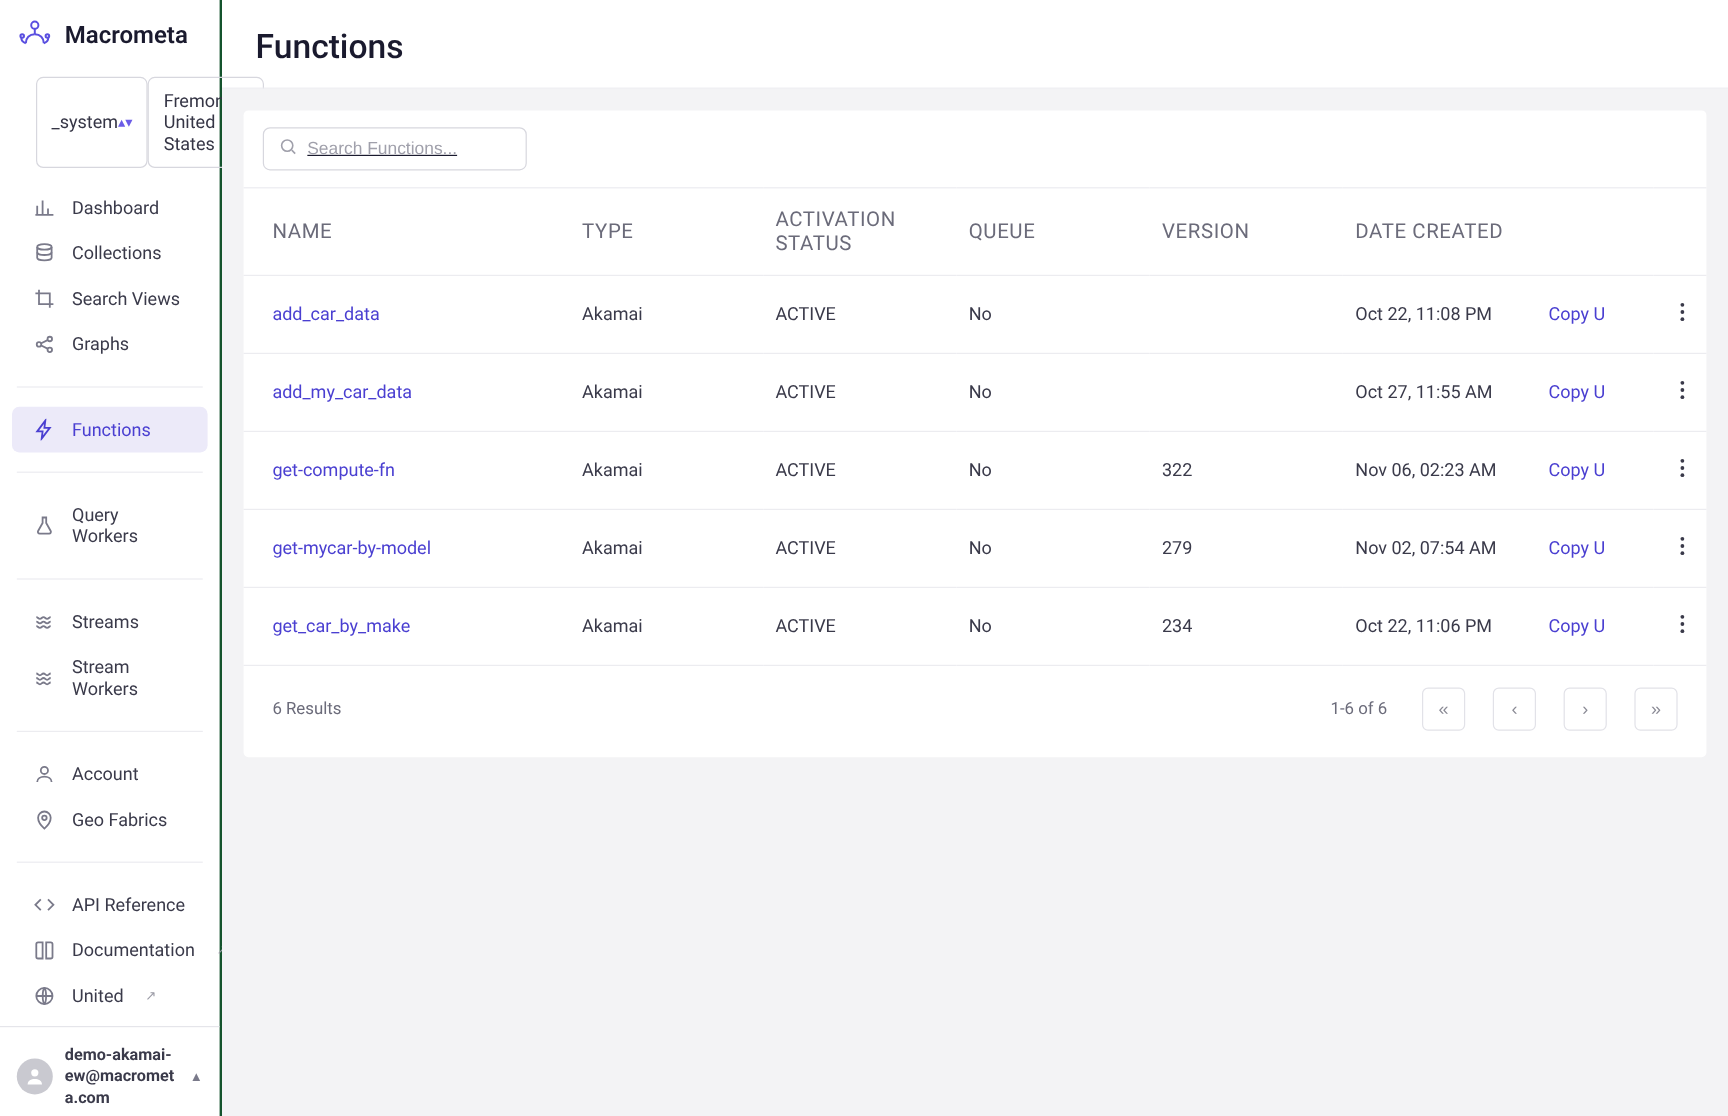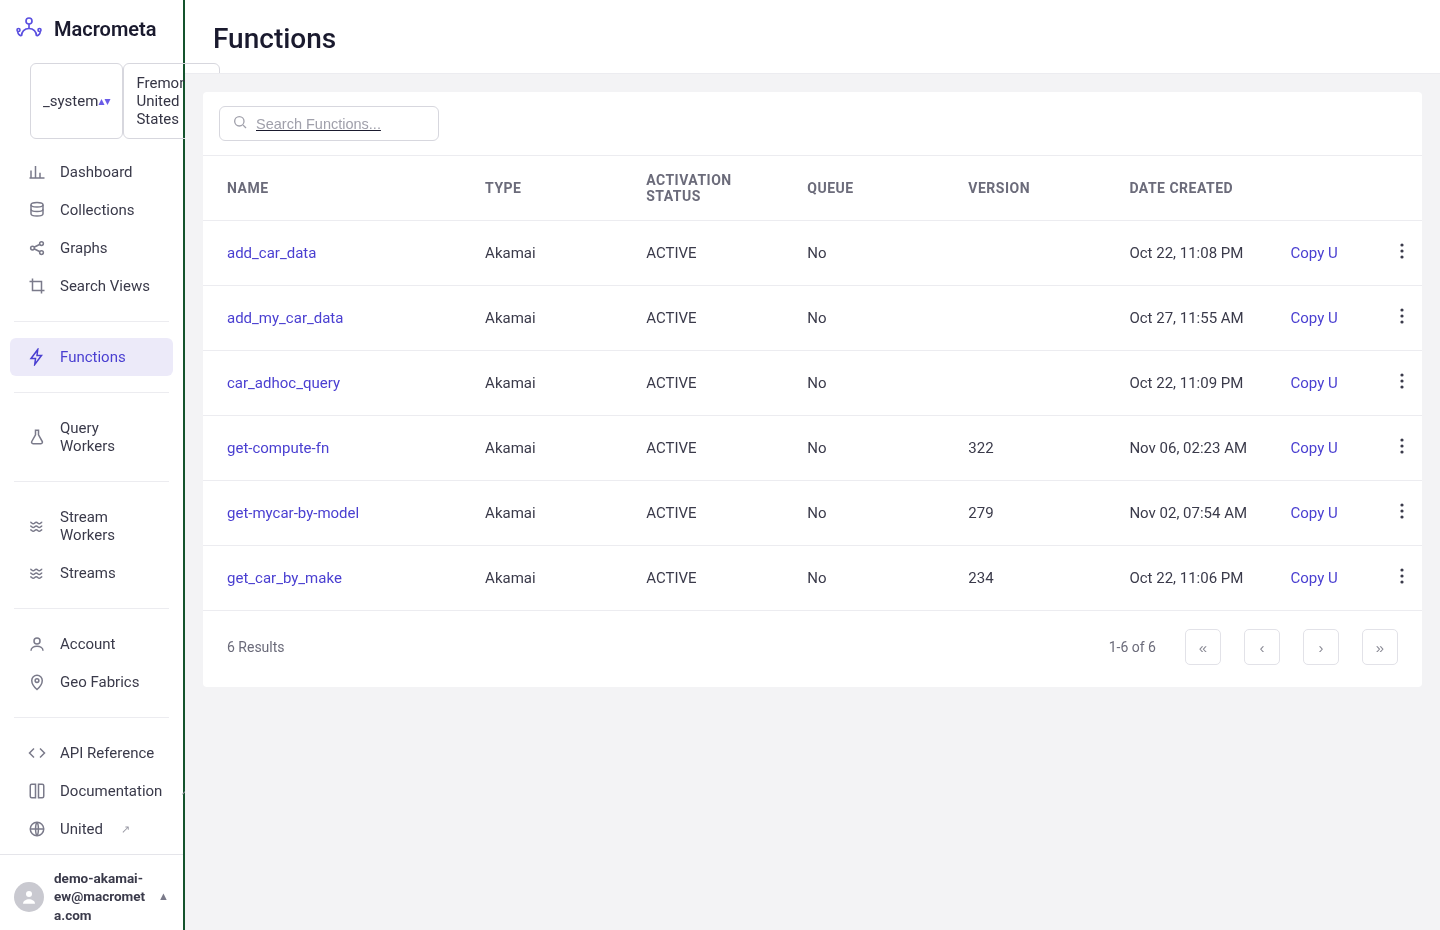--- a/index.html
+++ b/index.html
@@ -94,22 +94,22 @@
 }
 .search-box input {
   border:none; outline:none; font-size:14.5px; width:100%;
   color:#1a1a2e; background:transparent;
 }
 .search-box input::placeholder { color:#a0a0ab; }
 .search-icon { color:#a0a0ab; }
 .table { width:100%; border-collapse:collapse; }
 .table th {
   text-align:left;
-  font-size:14px;
-  font-weight:700;
+  font-size:17px;
+  font-weight:400;
   letter-spacing:0.5px;
   color:#6b6b7a;
   padding:16px 10px;
   border-top:1px solid #ececf0;
   border-bottom:1px solid #ececf0;
   text-transform:uppercase;
 }
 .table th:first-child, .table td:first-child { padding-left:24px; }
 .table th:last-child, .table td:last-child { padding-right:18px; }
 .table td {
@@ -192,36 +192,36 @@
               <ellipse cx="12" cy="5" rx="8" ry="3"></ellipse>
               <path d="M4 5v6c0 1.7 3.6 3 8 3s8-1.3 8-3V5"></path>
               <path d="M4 11v6c0 1.7 3.6 3 8 3s8-1.3 8-3v-6"></path>
             </svg>
           </span>
           <span>Collections</span>
         </div>
         <div class="nav-item">
           <span class="nav-icon">
             <svg viewBox="0 0 24 24" width="18" height="18" fill="none" stroke="currentColor" stroke-width="2">
+              <path d="M6 2v16h16M2 6h16v16"></path>
+            </svg>
+          </span>
+          <span>Search Views</span>
+        </div>
+        <div class="nav-item">
+          <span class="nav-icon">
+            <svg viewBox="0 0 24 24" width="18" height="18" fill="none" stroke="currentColor" stroke-width="2">
               <circle cx="6" cy="12" r="2.5"></circle>
               <circle cx="18" cy="6" r="2.5"></circle>
               <circle cx="18" cy="18" r="2.5"></circle>
               <path d="M8 11l8-4M8 13l8 4"></path>
             </svg>
           </span>
           <span>Graphs</span>
         </div>
-        <div class="nav-item">
-          <span class="nav-icon">
-            <svg viewBox="0 0 24 24" width="18" height="18" fill="none" stroke="currentColor" stroke-width="2">
-              <path d="M6 2v16h16M2 6h16v16"></path>
-            </svg>
-          </span>
-          <span>Search Views</span>
-        </div>
       </div>
       <div class="nav-divider"></div>
       <div class="nav-section">
         <div class="nav-item active">
           <span class="nav-icon">
             <svg viewBox="0 0 24 24" width="18" height="18" fill="none" stroke="currentColor" stroke-width="2">
               <path d="M13 2L4 14h6l-1 8 9-12h-6l1-8z"></path>
             </svg>
           </span>
           <span>Functions</span>
@@ -239,29 +239,29 @@
         </div>
       </div>
       <div class="nav-divider"></div>
       <div class="nav-section">
         <div class="nav-item">
           <span class="nav-icon">
             <svg viewBox="0 0 24 24" width="18" height="18" fill="none" stroke="currentColor" stroke-width="2">
               <path d="M3 7c2 0 2 2 4 2s2-2 4-2 2 2 4 2 2-2 4-2M3 12c2 0 2 2 4 2s2-2 4-2 2 2 4 2 2-2 4-2M3 17c2 0 2 2 4 2s2-2 4-2 2 2 4 2 2-2 4-2"></path>
             </svg>
           </span>
+          <span>Streams</span>
+        </div>
+        <div class="nav-item">
+          <span class="nav-icon">
+            <svg viewBox="0 0 24 24" width="18" height="18" fill="none" stroke="currentColor" stroke-width="2">
+              <path d="M3 7c2 0 2 2 4 2s2-2 4-2 2 2 4 2 2-2 4-2M3 12c2 0 2 2 4 2s2-2 4-2 2 2 4 2 2-2 4-2M3 17c2 0 2 2 4 2s2-2 4-2 2 2 4 2 2-2 4-2"></path>
+            </svg>
+          </span>
           <span>Stream Workers</span>
-        </div>
-        <div class="nav-item">
-          <span class="nav-icon">
-            <svg viewBox="0 0 24 24" width="18" height="18" fill="none" stroke="currentColor" stroke-width="2">
-              <path d="M3 7c2 0 2 2 4 2s2-2 4-2 2 2 4 2 2-2 4-2M3 12c2 0 2 2 4 2s2-2 4-2 2 2 4 2 2-2 4-2M3 17c2 0 2 2 4 2s2-2 4-2 2 2 4 2 2-2 4-2"></path>
-            </svg>
-          </span>
-          <span>Streams</span>
         </div>
       </div>
       <div class="nav-divider"></div>
       <div class="nav-section">
         <div class="nav-item">
           <span class="nav-icon">
             <svg viewBox="0 0 24 24" width="18" height="18" fill="none" stroke="currentColor" stroke-width="2">
               <circle cx="12" cy="8" r="4"></circle>
               <path d="M4 21c0-4 4-6 8-6s8 2 8 6"></path>
             </svg>
@@ -371,34 +371,20 @@
                   <circle cx="2" cy="14" r="1.6" fill="currentColor"></circle>
                 </svg></td>
             </tr>
             <tr>
               <td><span class="fn-name">add_my_car_data</span></td>
               <td>Akamai</td>
               <td>ACTIVE</td>
               <td>No</td>
               <td></td>
               <td>Oct 27, 11:55 AM</td>
-              <td><span class="copy-link">Copy U</span></td>
-              <td class="row-menu"><svg width="4" height="16" viewBox="0 0 4 16">
-                  <circle cx="2" cy="2" r="1.6" fill="currentColor"></circle>
-                  <circle cx="2" cy="8" r="1.6" fill="currentColor"></circle>
-                  <circle cx="2" cy="14" r="1.6" fill="currentColor"></circle>
-                </svg></td>
-            </tr>
-            <tr>
-              <td><span class="fn-name">car_adhoc_query</span></td>
-              <td>Akamai</td>
-              <td>ACTIVE</td>
-              <td>No</td>
-              <td></td>
-              <td>Oct 22, 11:09 PM</td>
               <td><span class="copy-link">Copy U</span></td>
               <td class="row-menu"><svg width="4" height="16" viewBox="0 0 4 16">
                   <circle cx="2" cy="2" r="1.6" fill="currentColor"></circle>
                   <circle cx="2" cy="8" r="1.6" fill="currentColor"></circle>
                   <circle cx="2" cy="14" r="1.6" fill="currentColor"></circle>
                 </svg></td>
             </tr>
             <tr>
               <td><span class="fn-name">get-compute-fn</span></td>
               <td>Akamai</td>

